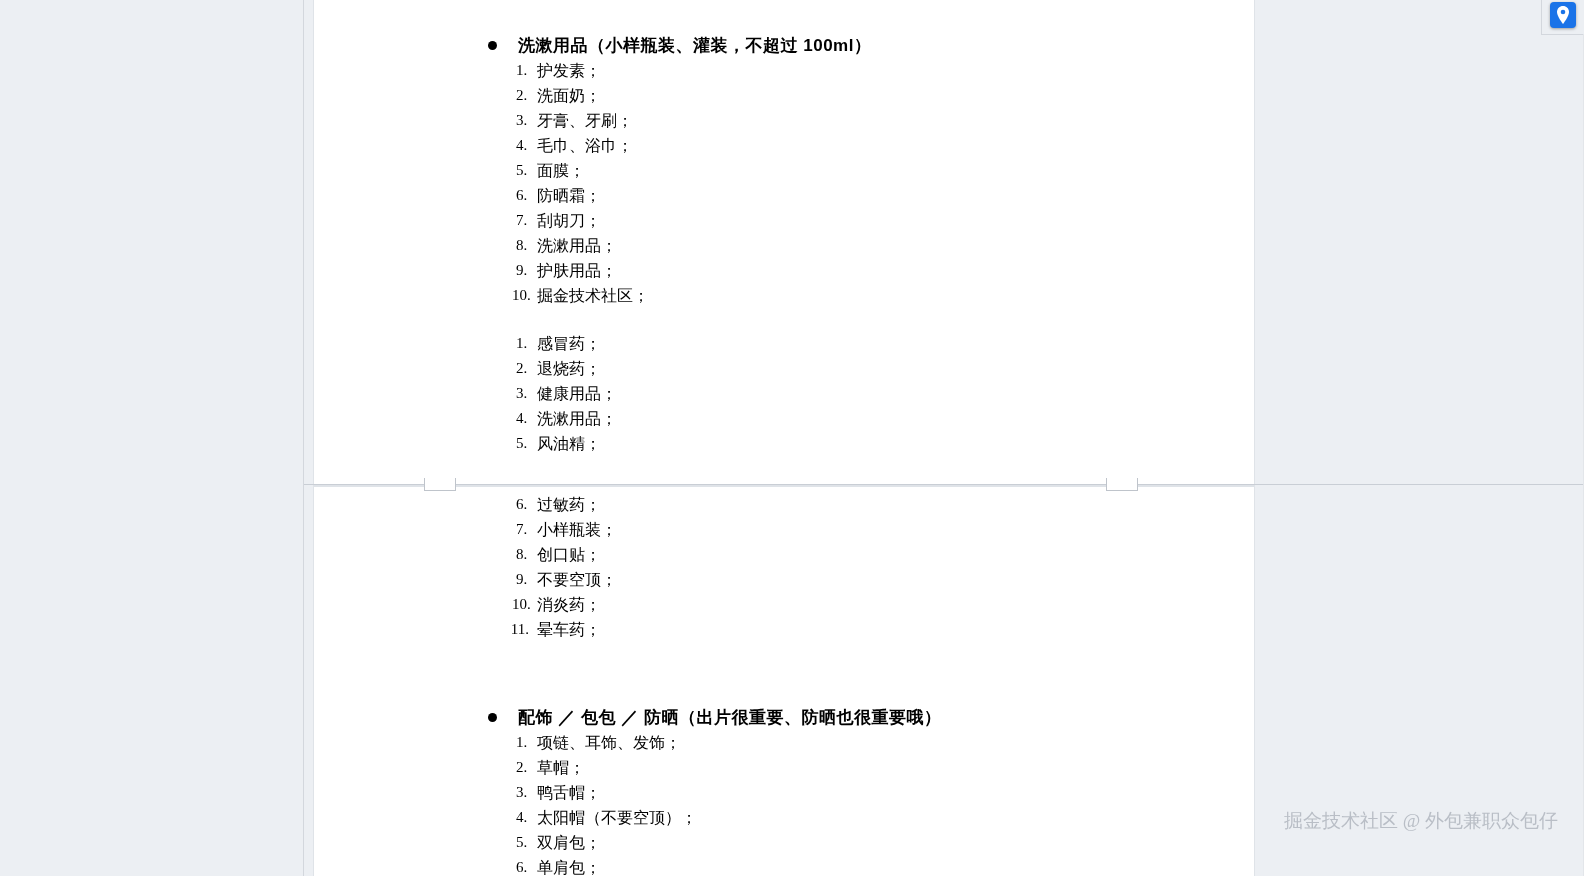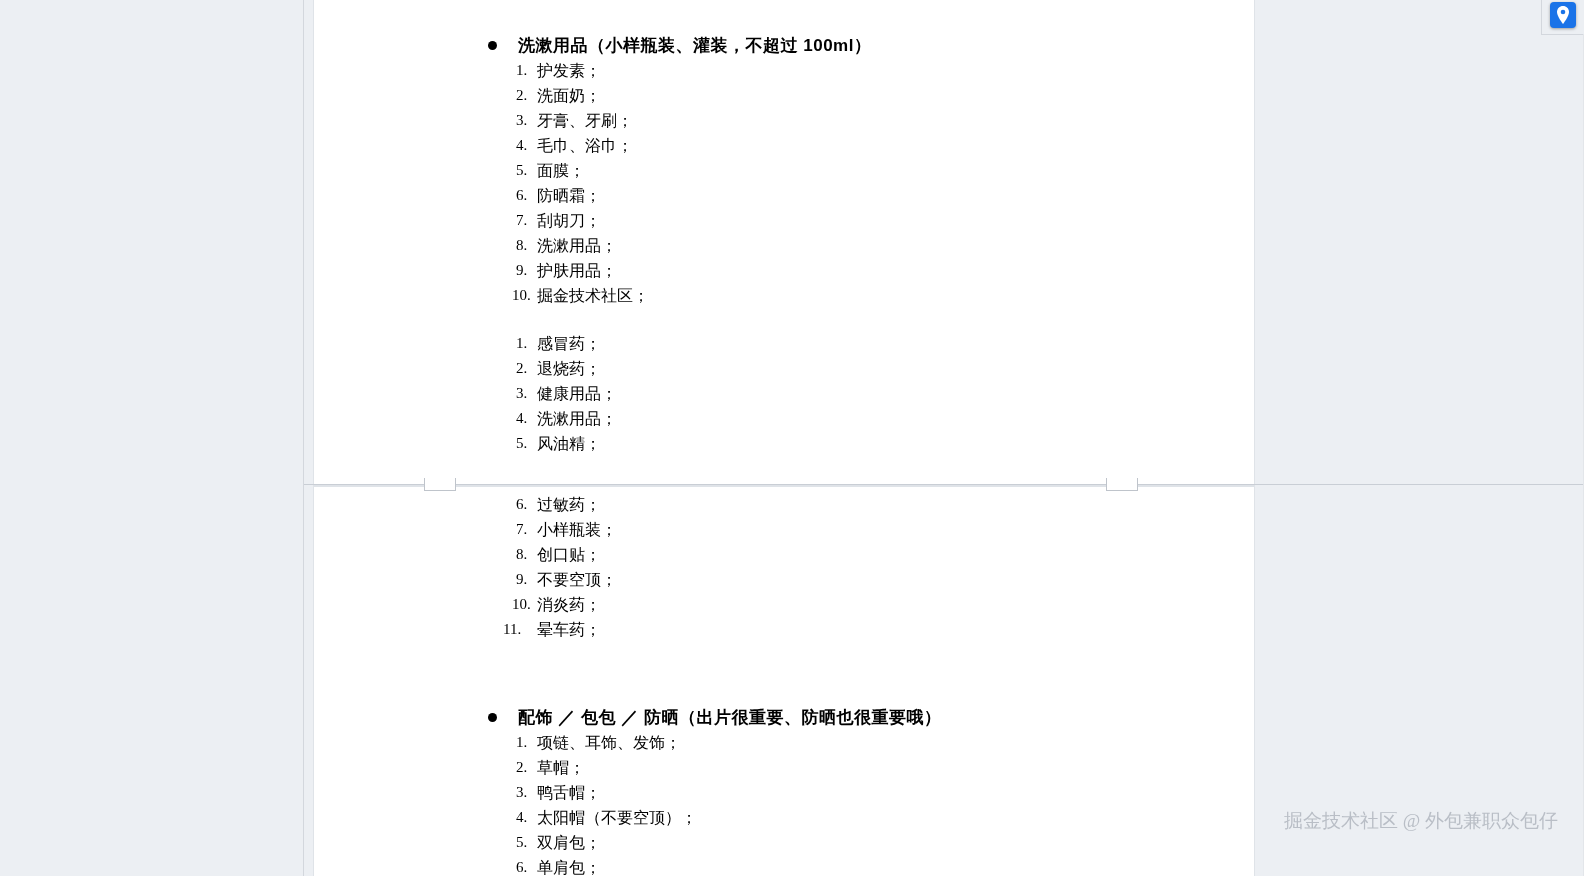--- a/index.html
+++ b/index.html
@@ -291,21 +291,21 @@
             </li>
           <li>
               <span class="num">9.</span>
               <span class="txt">不要空顶；</span>
             </li>
           <li>
               <span class="num" style="left:208px;">10.</span>
               <span class="txt">消炎药；</span>
             </li>
           <li>
-              <span class="num" style="left:199px;">11.</span>
+              <span class="num" style="left:199px;text-align:right;">11.</span>
               <span class="txt">晕车药；</span>
             </li>
         </ol>
       </div>
 
       <div class="group" style="top:664px;margin-top:42px;">
         <div class="bullet-head">
           <span class="dot"></span>
           <span>配饰 ／ 包包 ／ 防晒（出片很重要、防晒也很重要哦）</span>
         </div>

